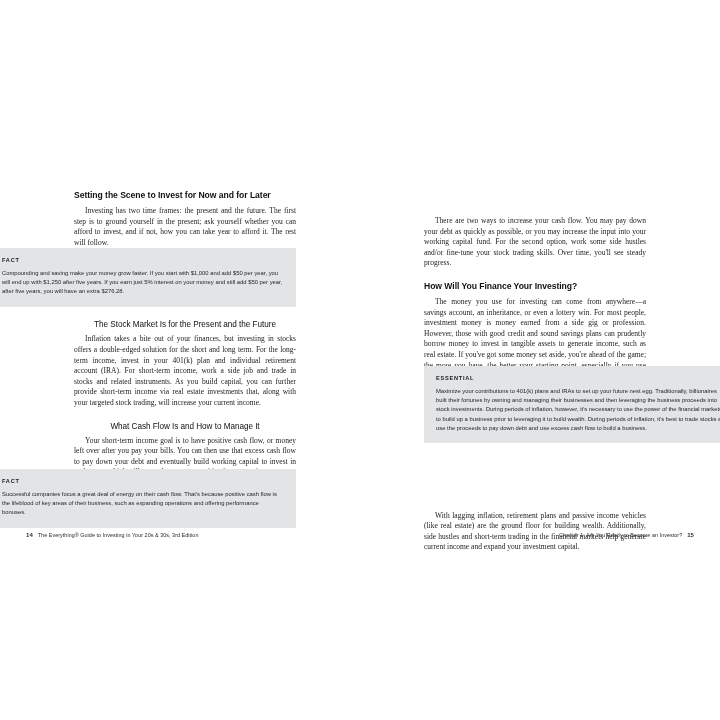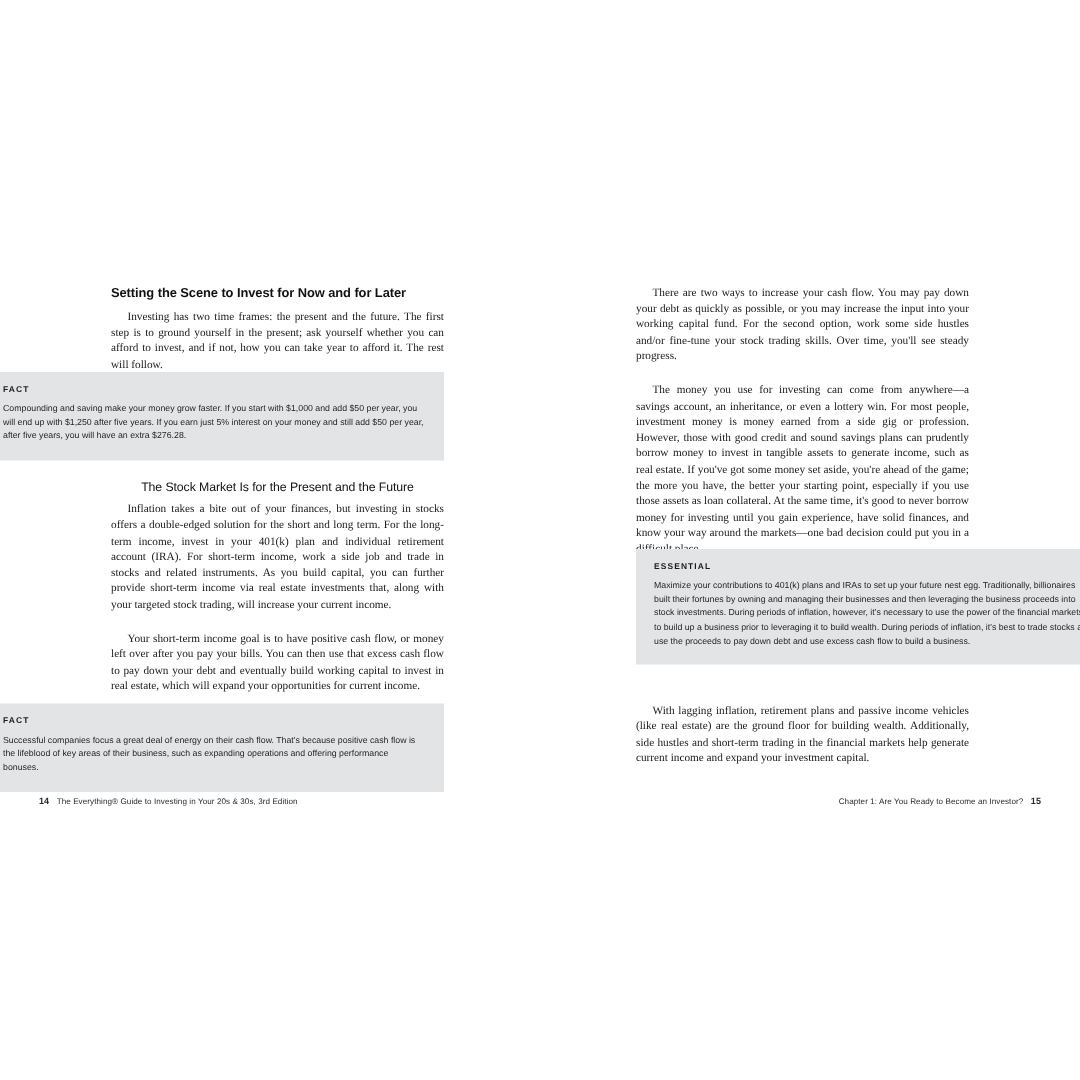--- a/index.html
+++ b/index.html
@@ -33,21 +33,21 @@
     background: #ffffff;
   }
 
   
   .col {
     position: absolute;
     width: 222px;
     top: 190px;
   }
   .page-left .col  { left: 74px; }
-  .page-right .col { left: 64px; }
+  .page-right .col { left: 64px; margin-top: 26px; }
 
   h2.heading {
     font-family: "Liberation Sans", sans-serif;
     font-weight: bold;
     font-size: 8.6px;
     line-height: 11px;
     color: #111111;
     margin: 0 0 5px 0;
     letter-spacing: -0.05px;
   }
@@ -143,20 +143,21 @@
 
         <div class="gap-l"></div>
 
         <div style="height:56px"></div>
 
         <h3 class="subheading">The Stock Market Is for the Present and the Future</h3>
         <p class="body">Inflation takes a bite out of your finances, but investing in stocks offers a double-edged solution for the short and long term. For the long-term income, invest in your 401(k) plan and individual retirement account (IRA). For short-term income, work a side job and trade in stocks and related instruments. As you build capital, you can further provide short-term income via real estate investments that, along with your targeted stock trading, will increase your current income.</p>
 
         <div class="gap-m"></div>
 
+        <h3 class="subheading">What Cash Flow Is and How to Manage It</h3>
         <p class="body">Your short-term income goal is to have positive cash flow, or money left over after you pay your bills. You can then use that excess cash flow to pay down your debt and eventually build working capital to invest in real estate, which will expand your opportunities for current income.</p>
       </div>
 
       <div class="callout" id="callout-fact-1">
         <div class="label">FACT</div>
         <div class="ctext">Compounding and saving make your money grow faster. If you start with $1,000 and add $50 per year, you will end up with $1,250 after five years. If you earn just 5% interest on your money and still add $50 per year, after five years, you will have an extra $276.28.</div>
       </div>
 
       <div class="callout" id="callout-fact-2">
         <div class="label">FACT</div>
@@ -168,20 +169,21 @@
       </div>
     </div>
 
     <div class="page page-right">
 
       <div class="col">
         <p class="body">There are two ways to increase your cash flow. You may pay down your debt as quickly as possible, or you may increase the input into your working capital fund. For the second option, work some side hustles and/or fine-tune your stock trading skills. Over time, you'll see steady progress.</p>
 
         <div class="gap-m"></div>
 
+        <h2 class="heading">How Will You Finance Your Investing?</h2>
         <p class="body">The money you use for investing can come from anywhere—a savings account, an inheritance, or even a lottery win. For most people, investment money is money earned from a side gig or profession. However, those with good credit and sound savings plans can prudently borrow money to invest in tangible assets to generate income, such as real estate. If you've got some money set aside, you're ahead of the game; the more you have, the better your starting point, especially if you use those assets as loan collateral. At the same time, it's good to never borrow money for investing until you gain experience, have solid finances, and know your way around the markets—one bad decision could put you in a difficult place.</p>
 
         <div class="gap-l"></div>
 
         <div style="height:82px"></div>
 
         <p class="body">With lagging inflation, retirement plans and passive income vehicles (like real estate) are the ground floor for building wealth. Additionally, side hustles and short-term trading in the financial markets help generate current income and expand your investment capital.</p>
       </div>
 
       <div class="callout" id="callout-essential">

